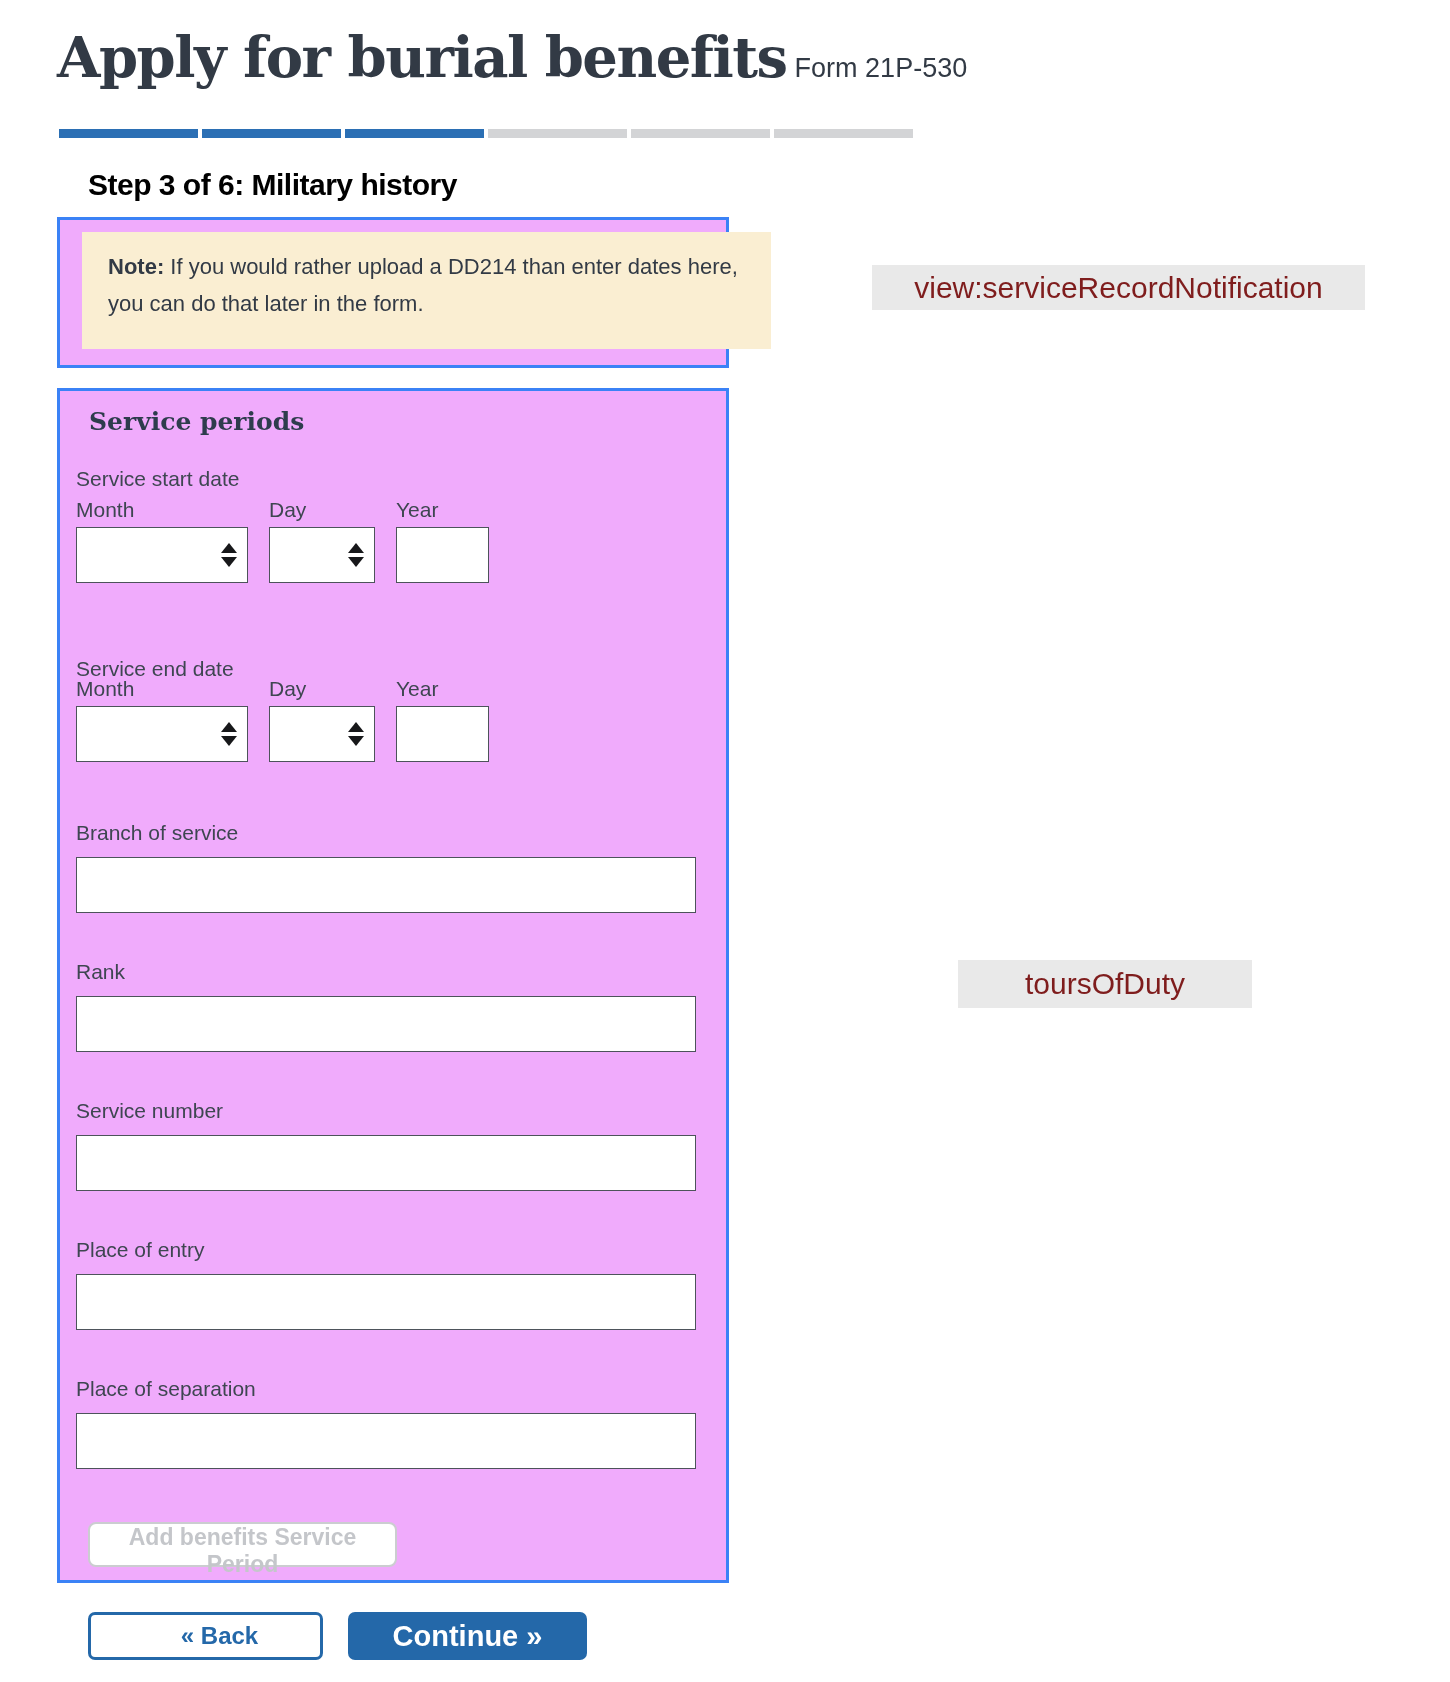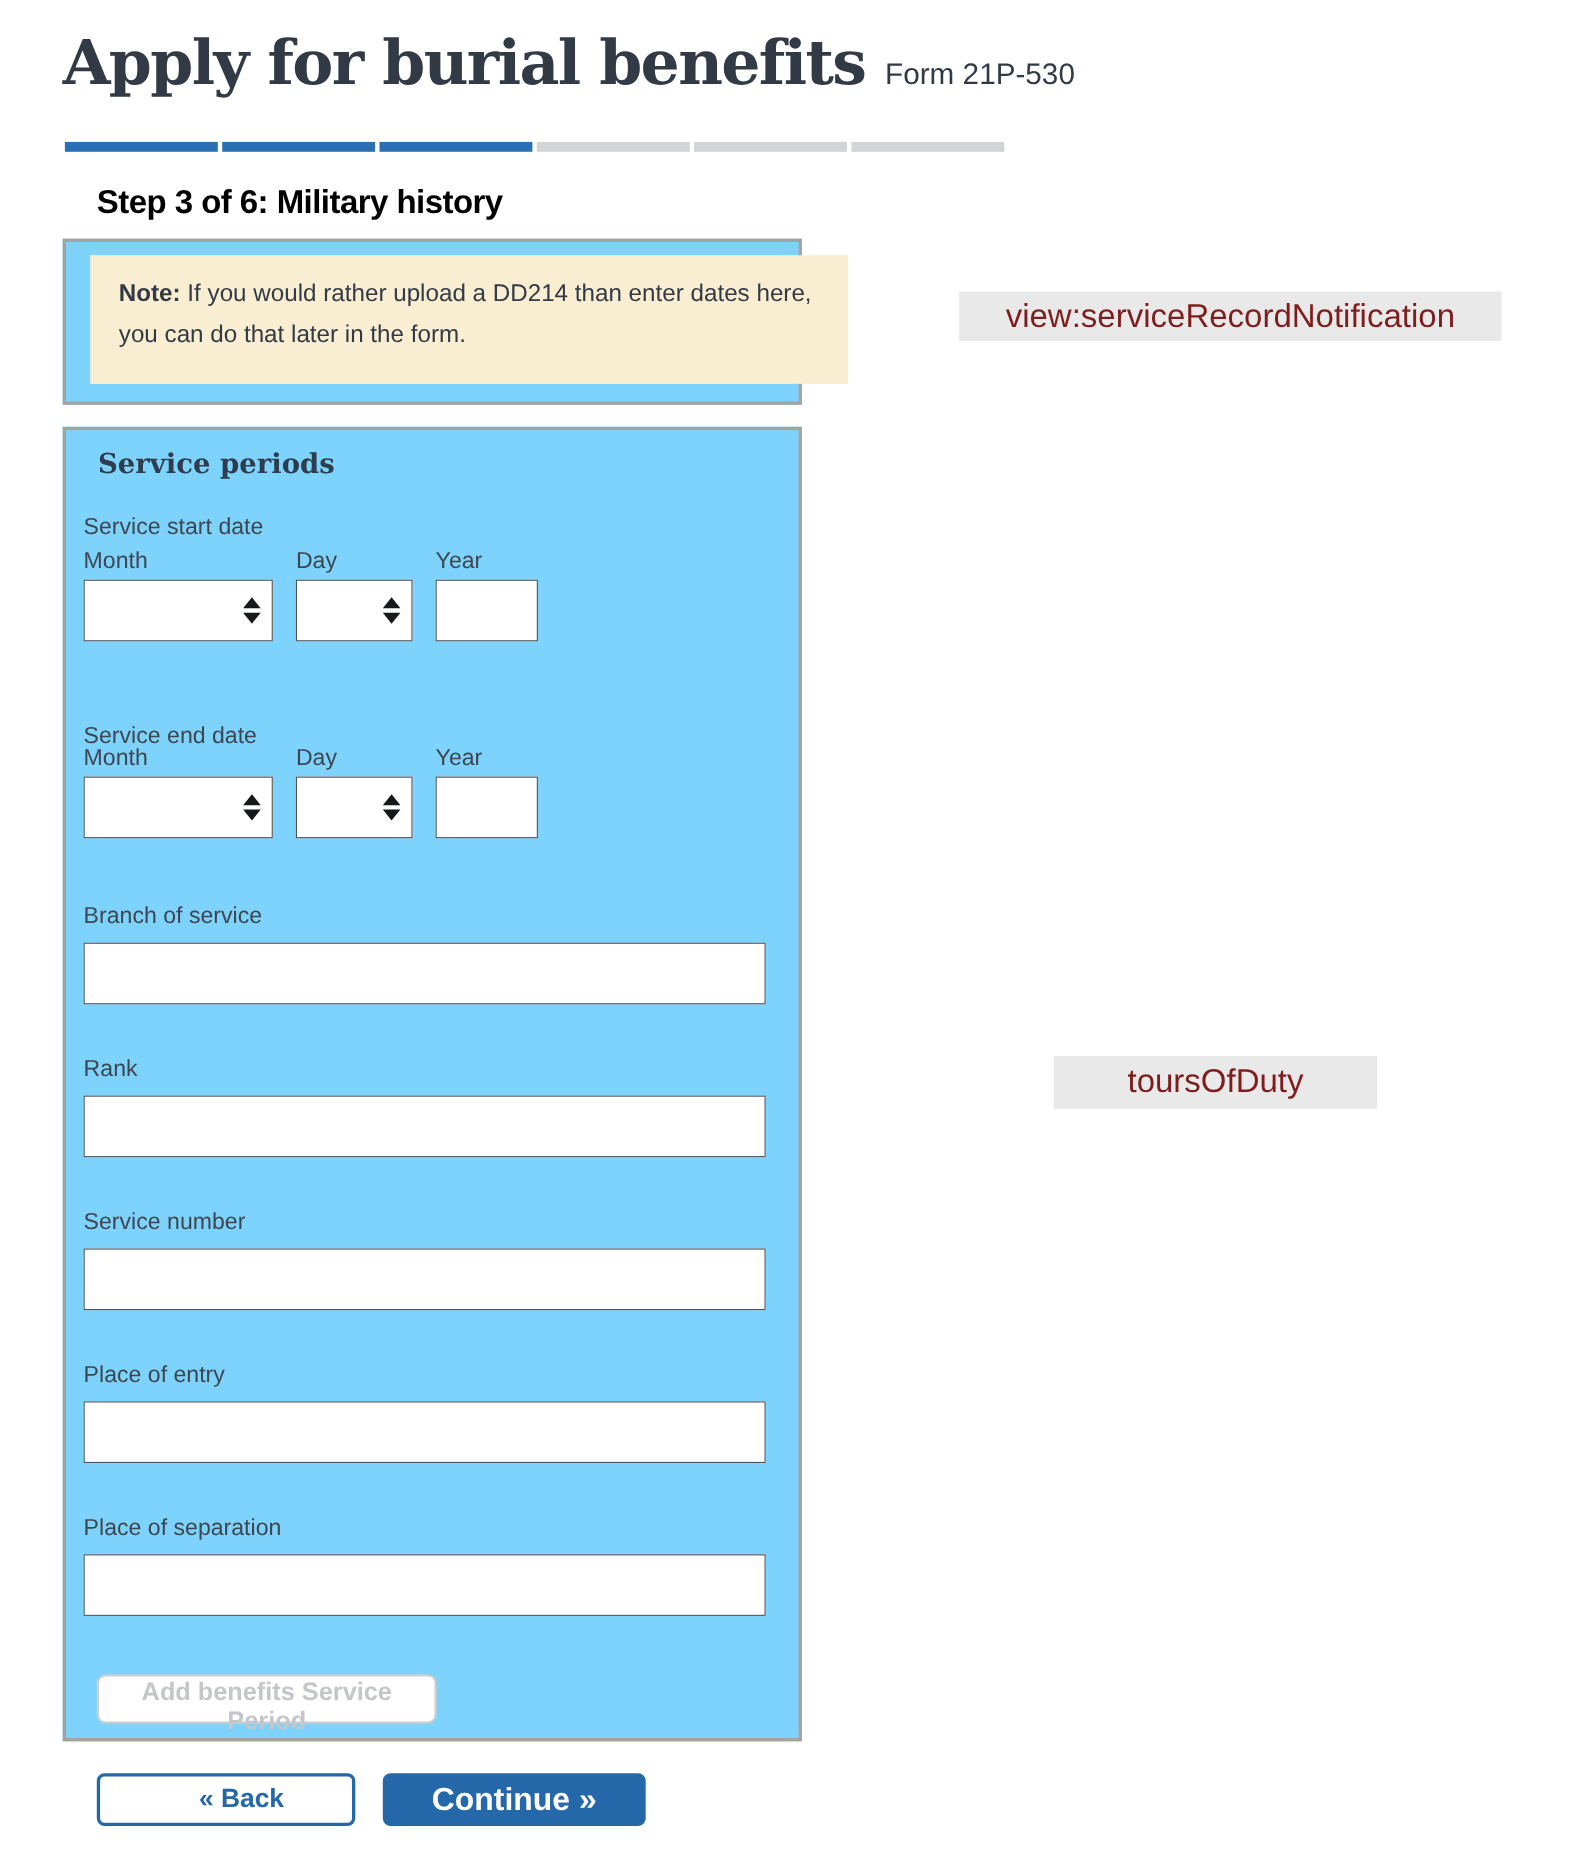--- a/index.html
+++ b/index.html
@@ -13,21 +13,21 @@
     font-family: "Liberation Sans", sans-serif;
     color: #3e4651;
   }
 
   
   .title-row {
     position: absolute;
     left: 57px; top: 24px;
     display: flex;
     align-items: baseline;
-    gap: 18px;
+    gap: 8px;
     white-space: nowrap;
   }
   .page-title {
     font-family: "DejaVu Serif", "Liberation Serif", serif;
     font-weight: bold;
     font-size: 56px;
     letter-spacing: -1.5px;
     color: #323a45;
   }
   .form-number {
@@ -54,22 +54,22 @@
     font-size: 30px;
     letter-spacing: -0.5px;
     color: #000000;
   }
 
   
   .outline-box {
     position: absolute;
     left: 57px;
     width: 672px;
-    border: 3px solid #a3a3a3;
-    background: #7dd3fc;
+    border: 3px solid #3b82f6;
+    background: #f0abfc;
   }
   .note-outline { top: 217px; height: 151px; }
   .sp-outline   { top: 388px; height: 1195px; }
 
   
   .note-alert {
     position: absolute;
     left: 22px; top: 12px;
     width: 689px; height: 117px;
     background: #faeed2;

